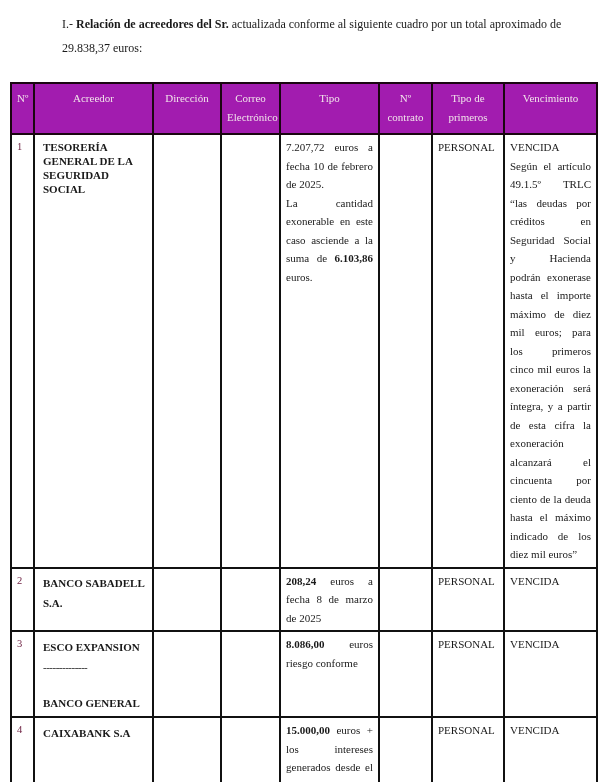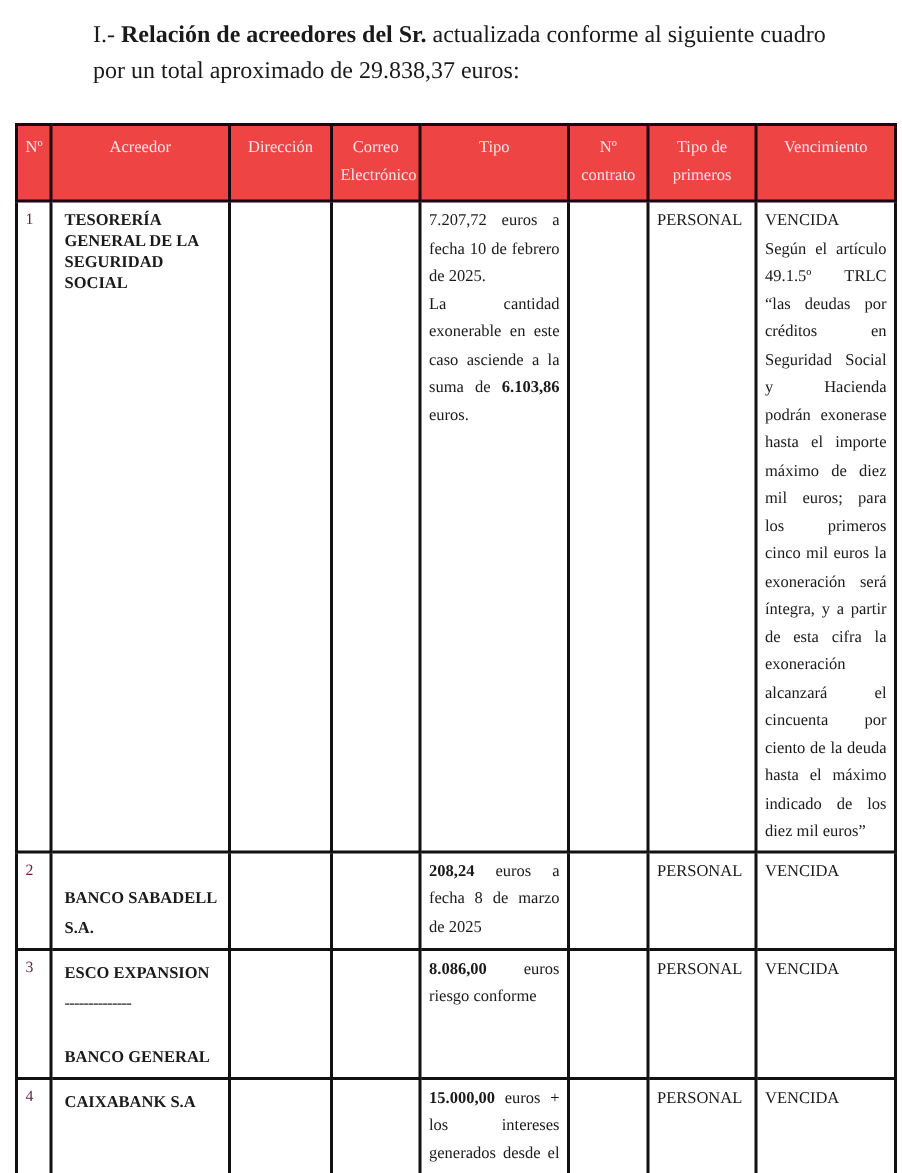--- a/index.html
+++ b/index.html
@@ -3,46 +3,46 @@
 <meta charset="utf-8">
 <style>
   html, body { margin: 0; padding: 0; background: #ffffff; }
   body {
     width: 601px; height: 782px; overflow: hidden; position: relative;
     font-family: "Liberation Serif", "DejaVu Serif", serif;
     color: #1a1a1a;
   }
   .intro {
     position: absolute; left: 62px; top: 12px; width: 500px;
-    font-size: 16px; line-height: 24px;
+    font-size: 12px; line-height: 24px;
   }
   .intro b { font-weight: bold; }
   table {
     position: absolute; left: 10px; top: 82px;
     border-collapse: collapse; table-layout: fixed;
     width: 586px;
     font-size: 11px; line-height: 18.5px;
   }
   th, td {
     border: 2px solid #111;
     vertical-align: top;
     padding: 3px 5px;
   }
   thead th {
-    background: #ef4444;
+    background: #a21caf;
     color: #f1e4ea;
     font-weight: normal;
     text-align: center;
     height: 41px;
     padding-top: 5px;
     border-color: #1a0510;
   }
   td.num { color: #6b1c3e; font-size: 10.5px; padding-left: 5px; }
   td.cred { font-weight: bold; padding-left: 8px; line-height: 14px; padding-top: 5px; margin-left: 27px; }
-  td.cred.r2 { line-height: 20px; padding-top: 20px; border-radius: 23px; }
+  td.cred.r2 { line-height: 20px; padding-top: 4px; border-radius: 23px; }
   td.cred.r3 { line-height: 20px; }
   td.cred.r4 { line-height: 20px; }
   td.debt { text-align: justify; text-align-last: left; }
   td.venc { text-align: justify; text-align-last: left; font-family: Liberation Serif, serif; }
   .block { display: block; }
   .gap { display: block; height: 16px; }
   .gap-lg { display: block; height: 28px; }
   .dash { font-weight: normal; letter-spacing: -0.5px; }
 </style>
 </head>

